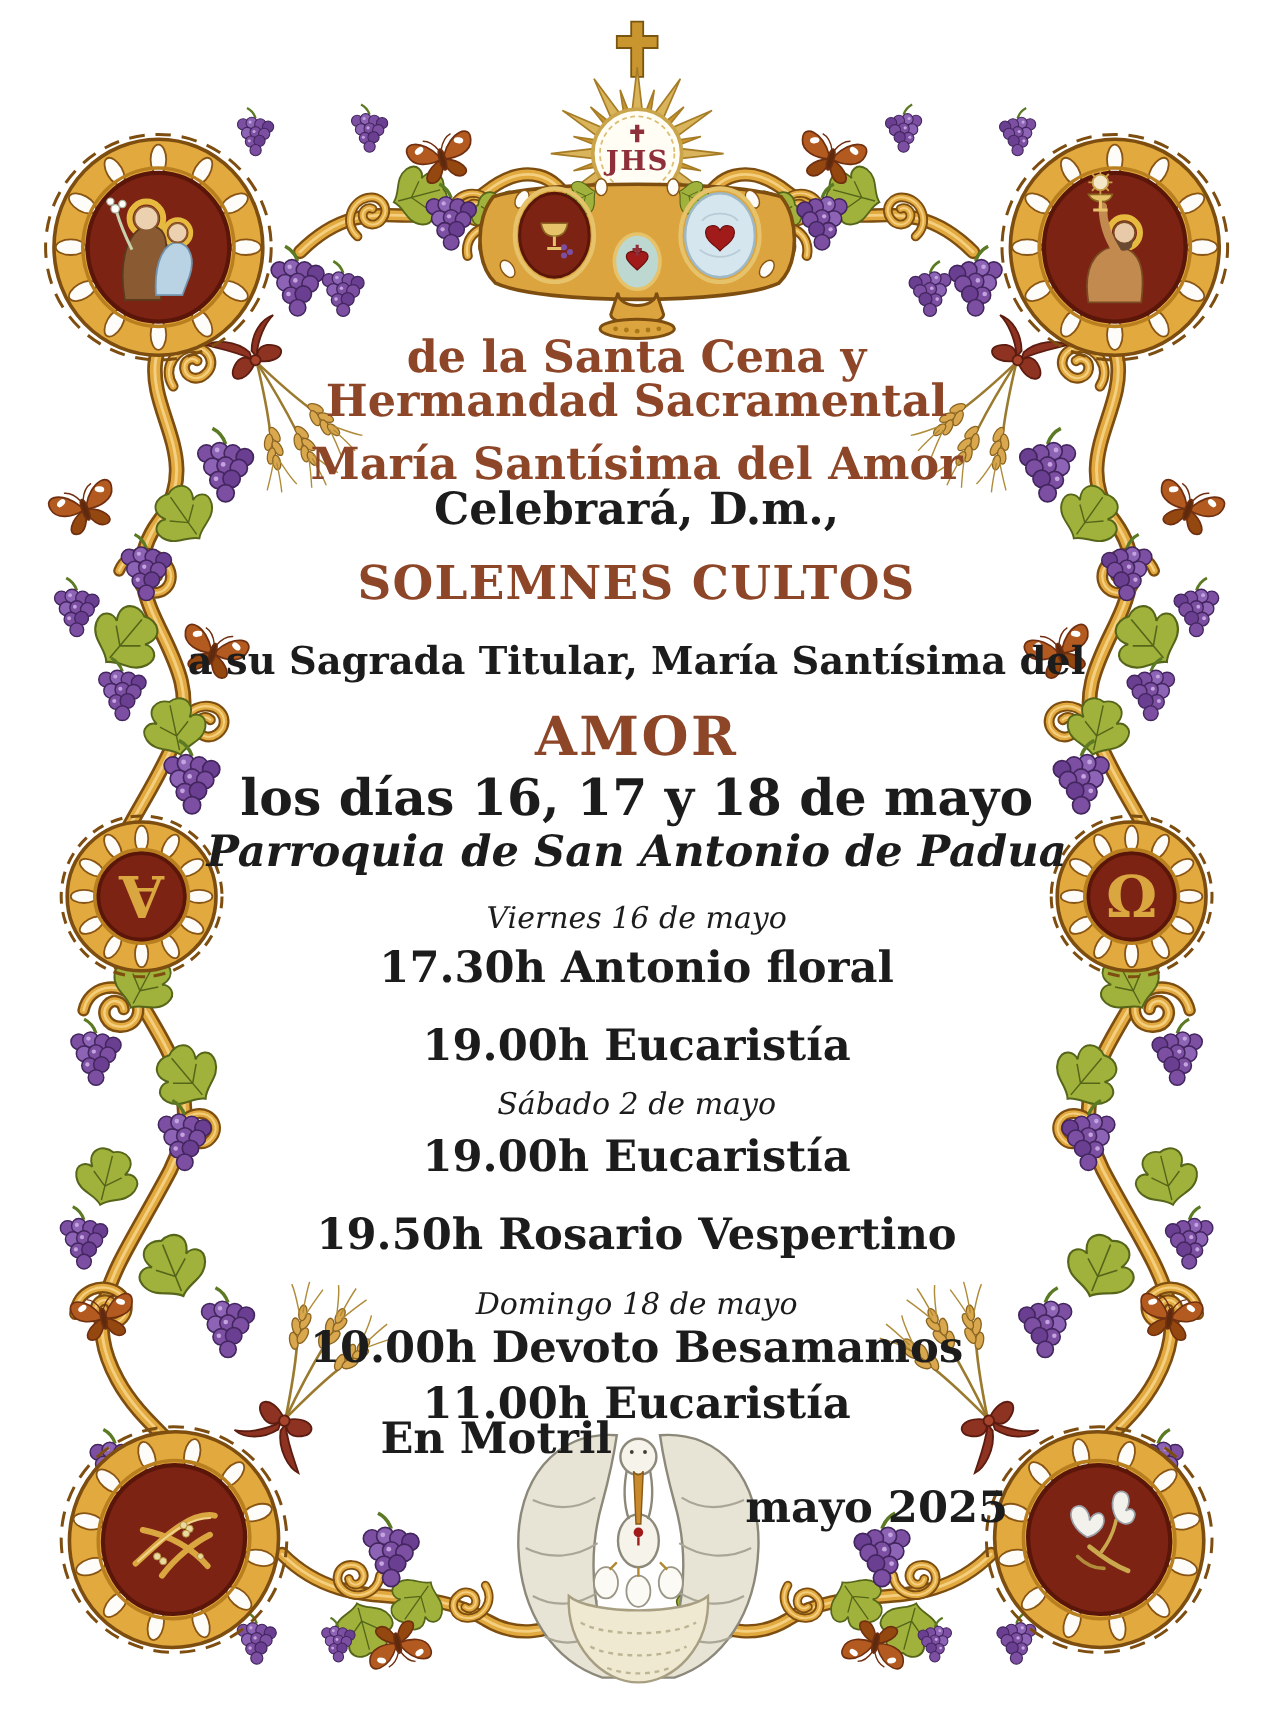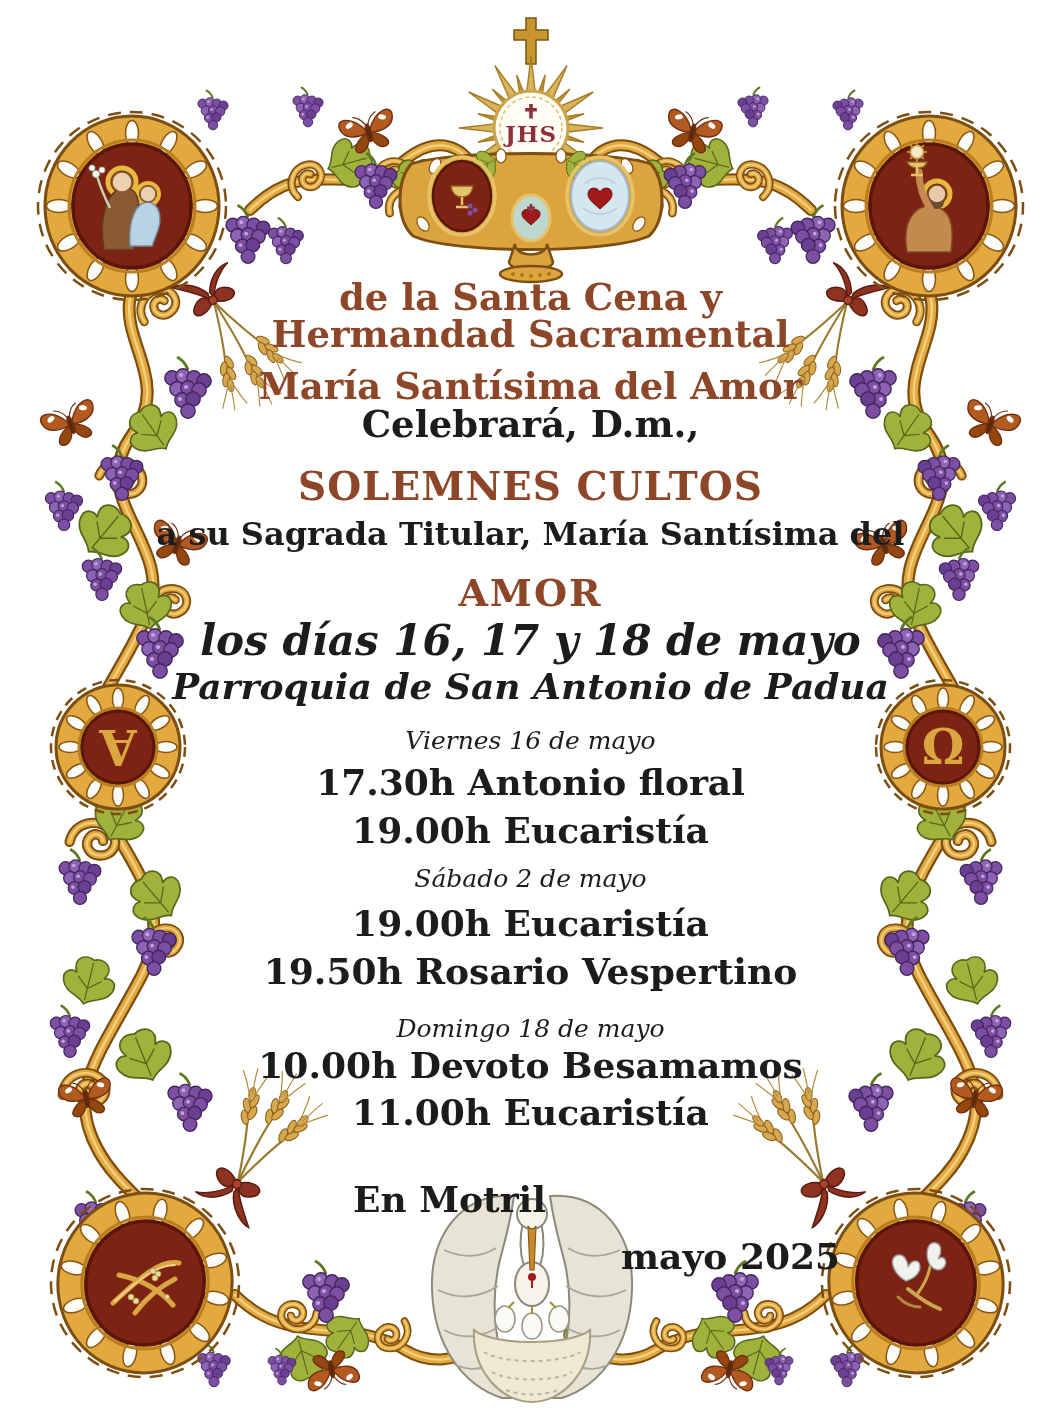--- a/index.html
+++ b/index.html
@@ -8,29 +8,29 @@
   .border-art{position:absolute;left:0;top:0;width:1061px;height:1424px;z-index:1;}
   .text-col{position:absolute;left:0;top:264px;width:100%;display:flex;flex-direction:column;
             align-items:center;z-index:2;font-family:"DejaVu Serif",serif;color:#1c1c1c;text-align:center;}
   .ln{white-space:nowrap;line-height:1;font-weight:bold;}
   .brown{color:#8e4628;}
   .t32{font-size:32px;}
   .t36{font-size:36px;}
   .t37{font-size:37px;}
   .t39{font-size:39px;letter-spacing:1px;}
   .t42{font-size:42px;}
-  .t47{font-size:38px;letter-spacing:2px;}
+  .t47{font-size:45px;letter-spacing:2px;}
   .it{font-style:italic;}
   .day{font-size:25px;font-style:italic;font-weight:normal;}
-  .mt6{margin-top:6px;}.mt8{margin-top:8px;font-style:italic;}.mt10{margin-top:24px;}.mt11{margin-top:11px;}
-  .mt12{margin-top:12px;}.mt13{margin-top:1px;}.mt14{margin-top:14px;}.mt15{margin-top:15px;}
+  .mt6{margin-top:6px;}.mt8{margin-top:8px;}.mt10{margin-top:24px;}.mt11{margin-top:11px;}
+  .mt12{margin-top:29px;}.mt13{margin-top:1px;}.mt14{margin-top:14px;}.mt15{margin-top:15px;}
   .mt18{margin-top:18px;}.mt27{margin-top:27px;}
   .footer-txt{position:absolute;z-index:2;font-family:"DejaVu Serif",serif;font-weight:bold;
               font-size:36px;color:#1c1c1c;white-space:nowrap;line-height:1;}
-  .f-place{left:317px;top:1181px;margin-left:36px;}
+  .f-place{left:317px;top:1181px;}
   .f-date{left:621px;top:1238px;}
   .svgtxt{font-family:"DejaVu Serif",serif;font-weight:bold;}
 </style>
 </head>
 <body>
 
 <div class="poster">
 
 <svg class="border-art" viewBox="0 0 1061 1424" xmlns="http://www.w3.org/2000/svg">
   <defs>

